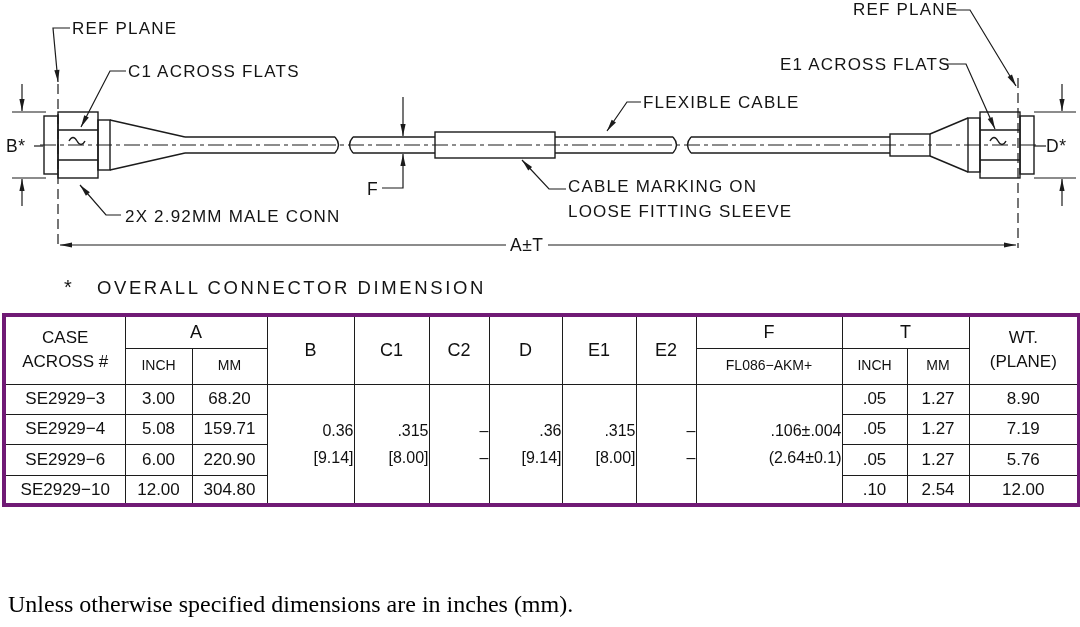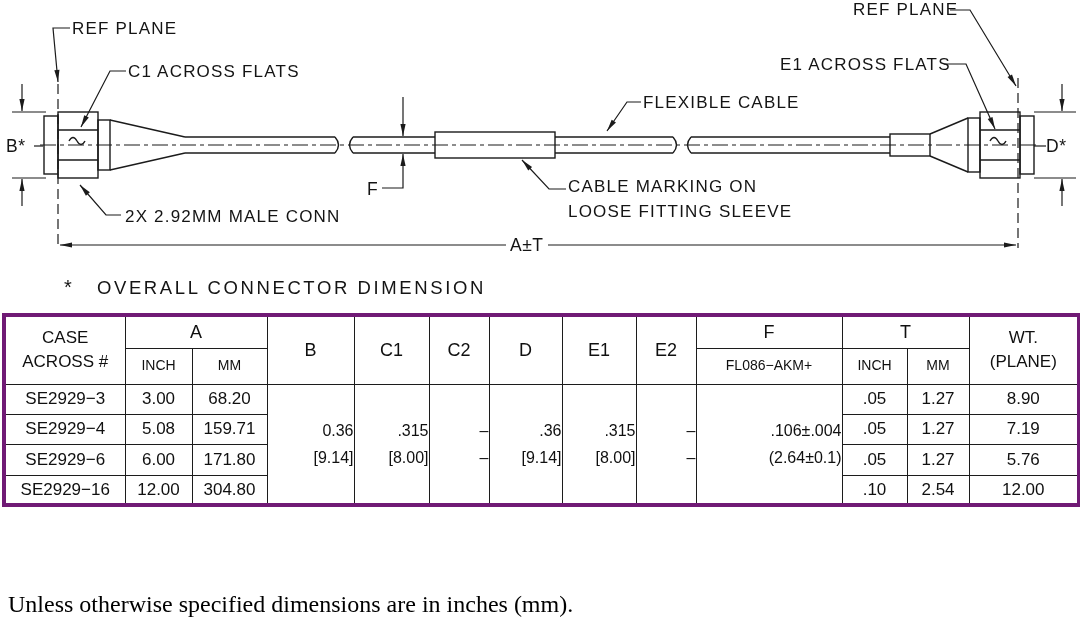--- a/index.html
+++ b/index.html
@@ -237,27 +237,27 @@
         <td>SE2929−4</td>
         <td>5.08</td>
         <td>159.71</td>
         <td>.05</td>
         <td>1.27</td>
         <td>7.19</td>
       </tr>
       <tr style="height:31px;">
         <td>SE2929−6</td>
         <td>6.00</td>
-        <td>171.80</td>
+        <td>220.90</td>
         <td>.05</td>
         <td>1.27</td>
         <td>5.76</td>
       </tr>
       <tr>
-        <td>SE2929−16</td>
+        <td>SE2929−10</td>
         <td>12.00</td>
         <td>304.80</td>
         <td>.10</td>
         <td>2.54</td>
         <td>12.00</td>
       </tr>
     </tbody>
   </table>
 
   <div class="notes">

